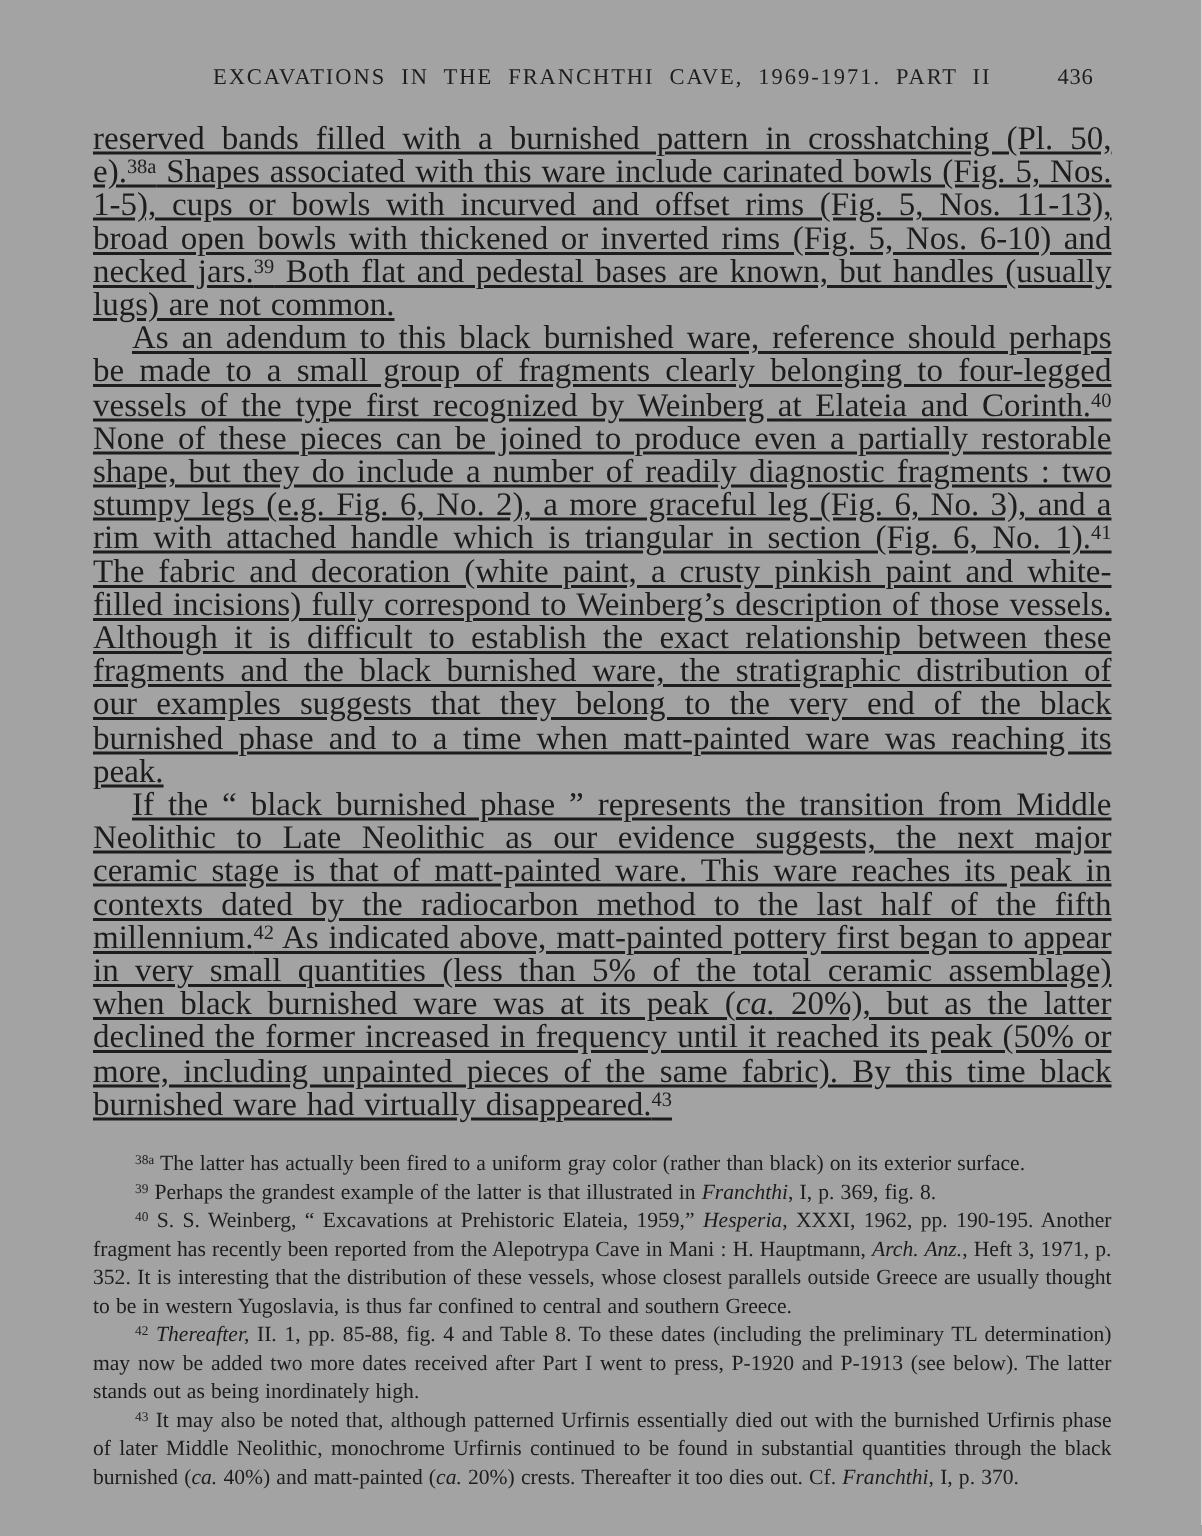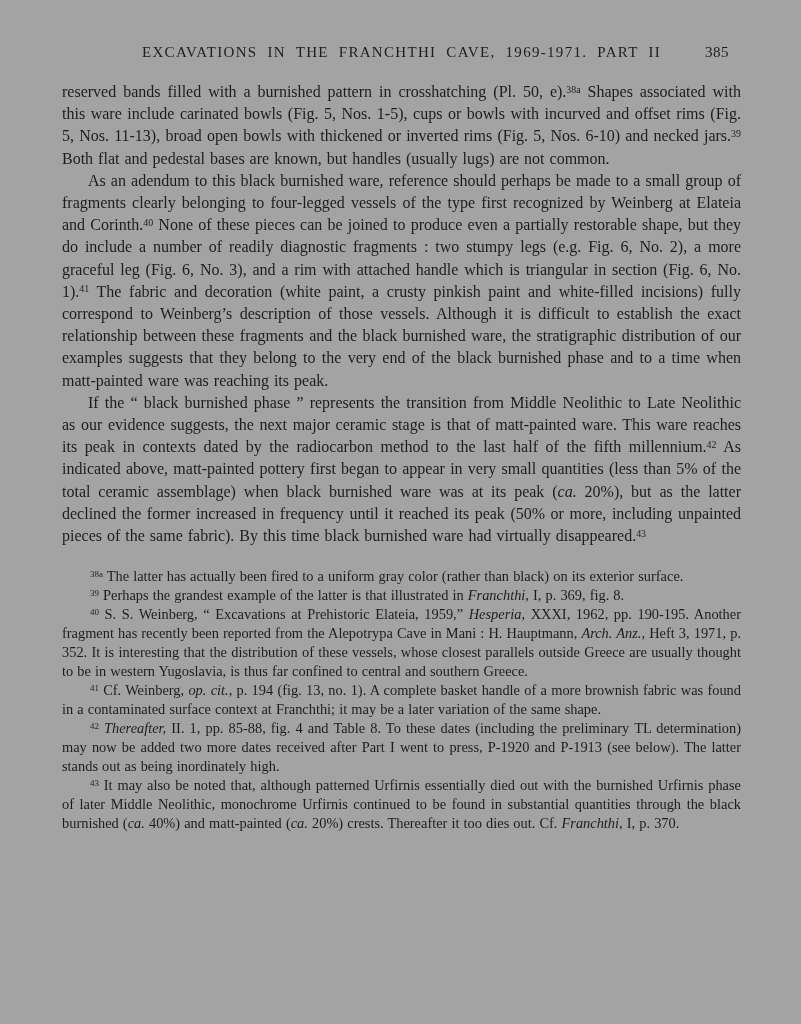--- a/index.html
+++ b/index.html
@@ -28,24 +28,25 @@
     white-space: nowrap;
   }
   .page-number {
     position: absolute;
     right: 12px;
     top: 0;
     letter-spacing: 0.5px;
     word-spacing: normal;
   }
   .body-text {
-    font-size: 16px;
+    font-size: 22px;
     line-height: 22.2px;
     text-align: justify;
     word-spacing: 1px;
+    text-decoration: underline;
   }
   .para { margin: 0; }
   .para.indent { text-indent: 26px; }
   .footnotes {
     margin-top: 20px;
     font-size: 14.4px;
     line-height: 19px;
     text-align: justify;
     word-spacing: 0.5px;
   }
@@ -63,31 +64,30 @@
   }
   i { font-style: italic; }
 </style>
 </head>
 <body>
 
 <div class="page">
 
   <header class="page-header">
     <span class="running-title">EXCAVATIONS IN THE FRANCHTHI CAVE, 1969-1971. PART II</span>
-    <span class="page-number">385</span>
+    <span class="page-number">436</span>
   </header>
 
   <main class="body-text">
     <p class="para"><span>reserved bands filled with a burnished pattern in crosshatching (Pl. 50, e).</span><sup>38a</sup><span> Shapes associated with this ware include carinated bowls (Fig. 5, Nos. 1-5), cups or bowls with incurved and offset rims (Fig. 5, Nos. 11-13), broad open bowls with thickened or inverted rims (Fig. 5, Nos. 6-10) and necked jars.</span><sup>39</sup><span> Both flat and pedestal bases are known, but handles (usually lugs) are not common.</span></p>
     <p class="para indent"><span>As an adendum to this black burnished ware, reference should perhaps be made to a small group of fragments clearly belonging to four-legged vessels of the type first recognized by Weinberg at Elateia and Corinth.</span><sup>40</sup><span> None of these pieces can be joined to produce even a partially restorable shape, but they do include a number of readily diagnostic fragments : two stumpy legs (e.g. Fig. 6, No. 2), a more graceful leg (Fig. 6, No. 3), and a rim with attached handle which is triangular in section (Fig. 6, No. 1).</span><sup>41</sup><span> The fabric and decoration (white paint, a crusty pinkish paint and white-filled incisions) fully correspond to Weinberg’s description of those vessels. Although it is difficult to establish the exact relationship between these fragments and the black burnished ware, the stratigraphic distribution of our examples suggests that they belong to the very end of the black burnished phase and to a time when matt-painted ware was reaching its peak.</span></p>
     <p class="para indent"><span>If the “ black burnished phase ” represents the transition from Middle Neolithic to Late Neolithic as our evidence suggests, the next major ceramic stage is that of matt-painted ware. This ware reaches its peak in contexts dated by the radiocarbon method to the last half of the fifth millennium.</span><sup>42</sup><span> As indicated above, matt-painted pottery first began to appear in very small quantities (less than 5% of the total ceramic assemblage) when black burnished ware was at its peak (</span><i>ca.</i><span> 20%), but as the latter declined the former increased in frequency until it reached its peak (50% or more, including unpainted pieces of the same fabric). By this time black burnished ware had virtually disappeared.</span><sup>43</sup></p>
   </main>
 
   <section class="footnotes">
     <p class="footnote"><sup>38a</sup><span> The latter has actually been fired to a uniform gray color (rather than black) on its exterior surface.</span></p>
     <p class="footnote"><sup>39</sup><span> Perhaps the grandest example of the latter is that illustrated in </span><i>Franchthi</i><span>, I, p. 369, fig. 8.</span></p>
     <p class="footnote"><sup>40</sup><span> S. S. Weinberg, “ Excavations at Prehistoric Elateia, 1959,” </span><i>Hesperia</i><span>, XXXI, 1962, pp. 190-195. Another fragment has recently been reported from the Alepotrypa Cave in Mani : H. Hauptmann, </span><i>Arch. Anz.</i><span>, Heft 3, 1971, p. 352. It is interesting that the distribution of these vessels, whose closest parallels outside Greece are usually thought to be in western Yugoslavia, is thus far confined to central and southern Greece.</span></p>
-    <p class="footnote"><sup>41</sup><span> Cf. Weinberg, </span><i>op. cit.</i><span>, p. 194 (fig. 13, no. 1). A complete basket handle of a more brownish fabric was found in a contaminated surface context at Franchthi; it may be a later variation of the same shape.</span></p>
     <p class="footnote"><sup>42</sup><span> </span><i>Thereafter,</i><span> II. 1, pp. 85-88, fig. 4 and Table 8. To these dates (including the preliminary TL determination) may now be added two more dates received after Part I went to press, P-1920 and P-1913 (see below). The latter stands out as being inordinately high.</span></p>
     <p class="footnote"><sup>43</sup><span> It may also be noted that, although patterned Urfirnis essentially died out with the burnished Urfirnis phase of later Middle Neolithic, monochrome Urfirnis continued to be found in substantial quantities through the black burnished (</span><i>ca.</i><span> 40%) and matt-painted (</span><i>ca.</i><span> 20%) crests. Thereafter it too dies out. Cf. </span><i>Franchthi</i><span>, I, p. 370.</span></p>
   </section>
 
 </div>
 
 </body></html>

